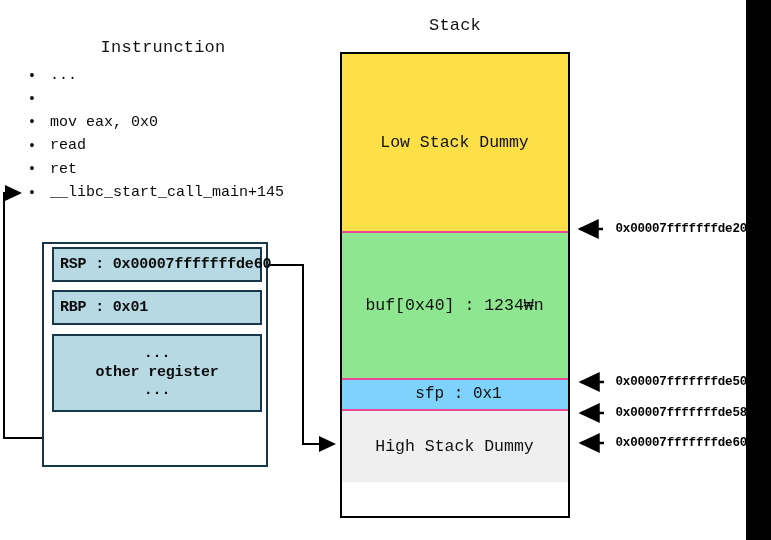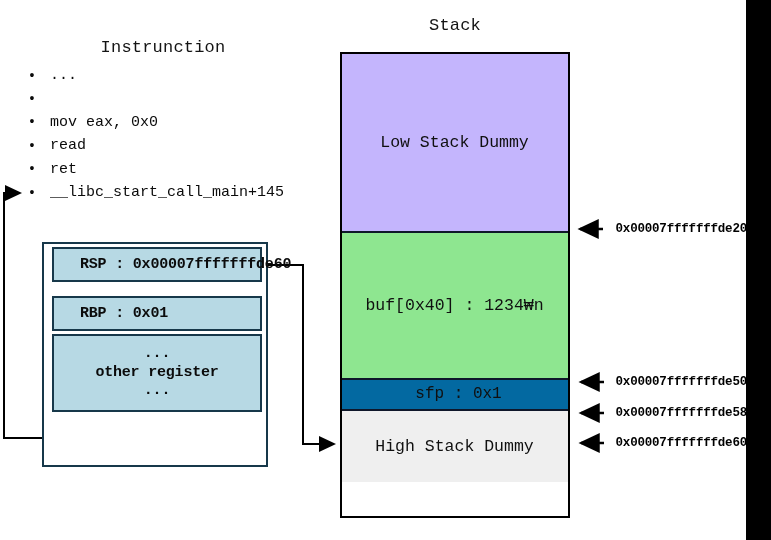--- a/index.html
+++ b/index.html
@@ -17,39 +17,39 @@
   .inst-text{margin-left:8px;}
 
   
   .reg-outer{
     position:absolute;left:42px;top:242px;width:226px;height:225px;
     border:2.5px solid #17384a;background:#ffffff;box-sizing:border-box;
   }
   .reg-box{
     position:absolute;left:8px;width:210px;box-sizing:border-box;
     background:#b7d9e4;border:2px solid #17384a;
-    display:flex;align-items:center;padding-left:26px;
+    display:flex;align-items:center;padding-left:6px;
     font-weight:bold;font-size:15px;letter-spacing:-0.2px;white-space:nowrap;
   }
   .reg-rsp{top:3px;height:35px;}
-  .reg-rbp{top:52px;height:35px;}
+  .reg-rbp{top:46px;height:35px;}
   .reg-other{top:90px;height:78px;flex-direction:column;justify-content:center;padding-left:0;}
   .reg-other div{line-height:1.25;text-align:center;font-size:15px;font-weight:bold;}
   .reg-rip{top:178px;height:35px;}
 
   
   .stack-box{
     position:absolute;left:339.5px;top:51.5px;width:230px;height:466px;
     border:2.5px solid #000;box-sizing:border-box;display:flex;flex-direction:column;
   }
   .sec{
     box-sizing:border-box;display:flex;align-items:center;justify-content:center;
     font-size:16.5px;white-space:nowrap;color:#101010;
   }
-  .sec + .sec{border-top:2px solid #0f172a;}
+  .sec + .sec{border-top:2px solid #ec4899;}
   .sec-low{height:177px;}
   .sec-buf{height:147px;}
   .sec-sfp{height:31px;font-size:16px;}
   .sec-ret{height:33px;font-size:16px;}
   .sec-high{height:73px;}
 
   
   .addr{
     position:absolute;left:607px;width:140px;font-size:12.5px;font-weight:bold;
     letter-spacing:-0.2px;white-space:nowrap;line-height:14px;color:#000;text-align:right;
@@ -118,23 +118,23 @@
     <div class="reg-box reg-other">
       <div>...</div>
       <div>other register</div>
       <div>...</div>
     </div>
   </div>
 
   <div class="abs title" style="left:355px;top:16px;width:200px;text-align:center;">Stack</div>
 
   <div class="stack-box">
-    <div class="sec sec-low" style="background-color: #c4b5fd; text-align: center;">Low Stack Dummy</div>
+    <div class="sec sec-low" style="background-color: #fde047; text-align: center;">Low Stack Dummy</div>
     <div class="sec sec-buf" style="background-color: rgb(142, 230, 144);">buf[0x40] : 1234₩n</div>
-    <div class="sec sec-sfp" style="background-color: #0369a1; padding-left: 8px;">sfp : 0x1</div>
+    <div class="sec sec-sfp" style="background-color: #7dd3fc; padding-left: 8px;">sfp : 0x1</div>
     <div class="sec sec-high" style="background-color: rgb(239, 239, 239);">High Stack Dummy</div>
   </div>
 
   <div class="addr addr-0">0x00007fffffffde20</div>
   <div class="addr addr-1">0x00007fffffffde50</div>
   <div class="addr addr-2">0x00007fffffffde58</div>
   <div class="addr addr-3">0x00007fffffffde60</div>
 
   <div class="edge-bar"></div>
 </div>

